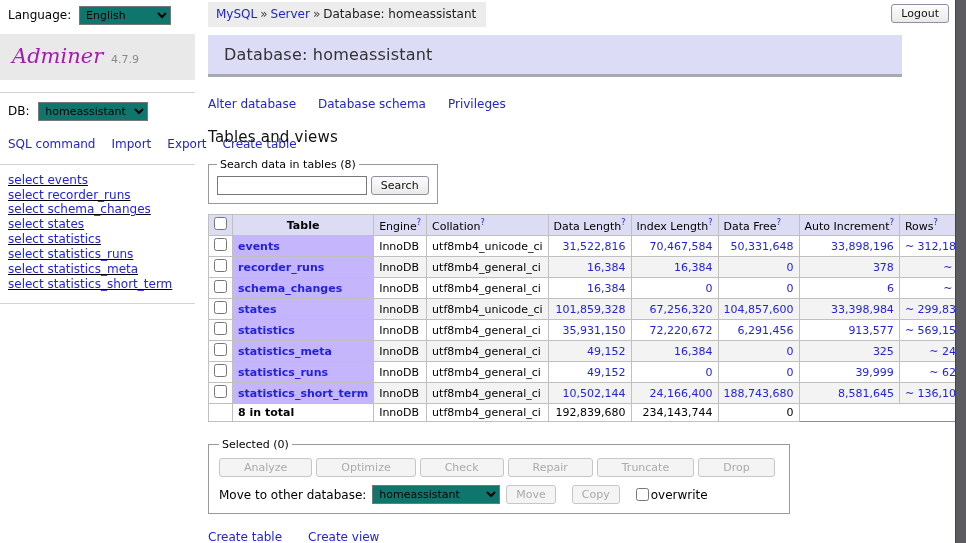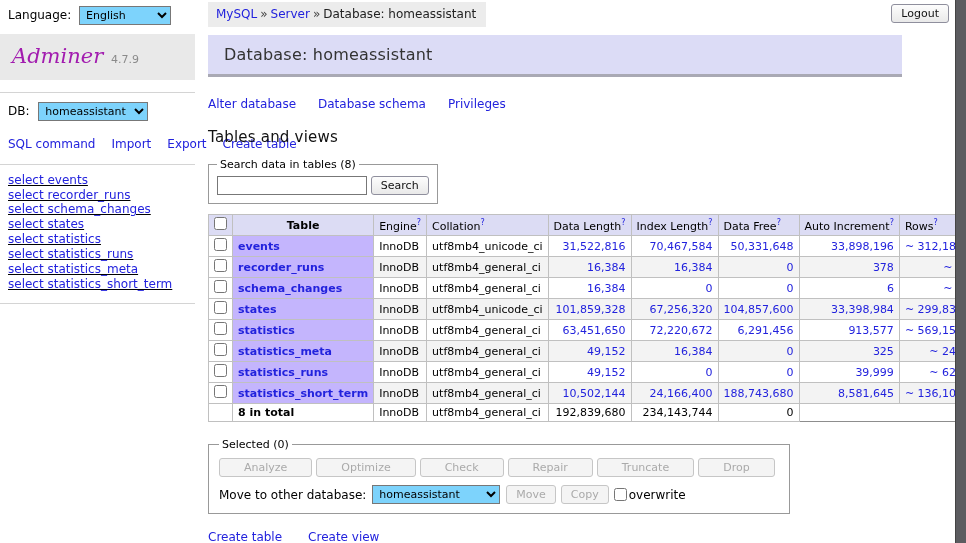--- a/index.html
+++ b/index.html
@@ -15,21 +15,21 @@
   button { font-family: "DejaVu Sans", "Liberation Sans", sans-serif; font-size: 11px;
     padding: 2px 9px; background: linear-gradient(#fdfdfd, #e9e9e9); border: 1px solid #8f8f9d;
     border-radius: 3px; color: #111; cursor: pointer; }
   button:disabled { color: #aaa; background: #f4f4f4; border-color: #c6c6c6; cursor: default; }
 
   
   .sidebar { position: absolute; left: 0; top: 0; width: 195px; height: 543px; }
   .lang-row { padding: 6px 0 0 8px; }
   .lang-row label { margin-right: 4px; }
   select { font-family: "DejaVu Sans", "Liberation Sans", sans-serif; font-size: 11px;
-    border: 1px solid #777; background: #7dd3fc; padding: 1px 2px; }
+    border: 1px solid #777; background: #0f766e; padding: 1px 2px; }
   .lang-select { width: 92px; }
   .brand-box { margin-top: 9px; background: #e9e9e9; padding: 10px 8px 12px 12px; }
   .brand { font-family: "DejaVu Serif", "Liberation Serif", serif; font-style: italic;
     font-size: 21px; color: #a21caf; }
   .brand-version { font-size: 11px; color: #8a8a8a; margin-left: 4px; }
   .sb-sep { border-bottom: 1px solid #d4d4d4; margin: 0; }
   .db-row { padding: 9px 0 8px 8px; }
   .db-row label { margin-right: 5px; }
   .db-select { width: 110px; }
   .sb-links { padding: 6px 8px 10px 8px; line-height: 1.55; }
@@ -71,21 +71,21 @@
   .w-check { width: 22px; } .w-table { width: 124px; } .w-engine { width: 44px; } .w-coll { width: 98px; }
   .w-dlen { width: 70px; margin-top: 37px; } .w-ilen { width: 72px; } .w-free { width: 62px; } .w-auto { width: 78px; }
   .w-rows { width: 60px; }
 
   
   .selected-fieldset { margin-top: 16px; padding: 7px 10px 9px 10px; }
   .sel-buttons button { margin-right: 4px; padding: 2px 24px; }
   .move-row { margin-top: 8px; display: flex; align-items: center; }
   .move-row .mv-label { margin-right: 6px; }
   .move-select { width: 128px; margin-right: 6px; }
-  .move-row button { margin-right: 5px; }
+  .move-row button { margin-right: 16px; }
   .ow-label { margin-left: 2px; }
 
   .footer-links { margin-top: 16px; }
   .footer-links a { margin-right: 26px; }
 </style>
 </head>
 <body>
 
 <div class="sidebar">
   <div class="lang-row">
@@ -192,21 +192,21 @@
           <td class="num">67,256,320</td>
           <td class="num">104,857,600</td>
           <td class="num">33,398,984</td>
           <td class="num">~ 299,833</td>
         </tr>
         <tr>
           <td class="check"><input type="checkbox" style=""></td>
           <th class="name"><a href="#">statistics</a></th>
           <td>InnoDB</td>
           <td>utf8mb4_general_ci</td>
-          <td class="num">63,451,650</td>
+          <td class="num">35,931,150</td>
           <td class="num">72,220,672</td>
           <td class="num">6,291,456</td>
           <td class="num">913,577</td>
           <td class="num">~ 569,159</td>
         </tr>
         <tr>
           <td class="check"><input type="checkbox" style=""></td>
           <th class="name"><a href="#">statistics_meta</a></th>
           <td>InnoDB</td>
           <td>utf8mb4_general_ci</td>

